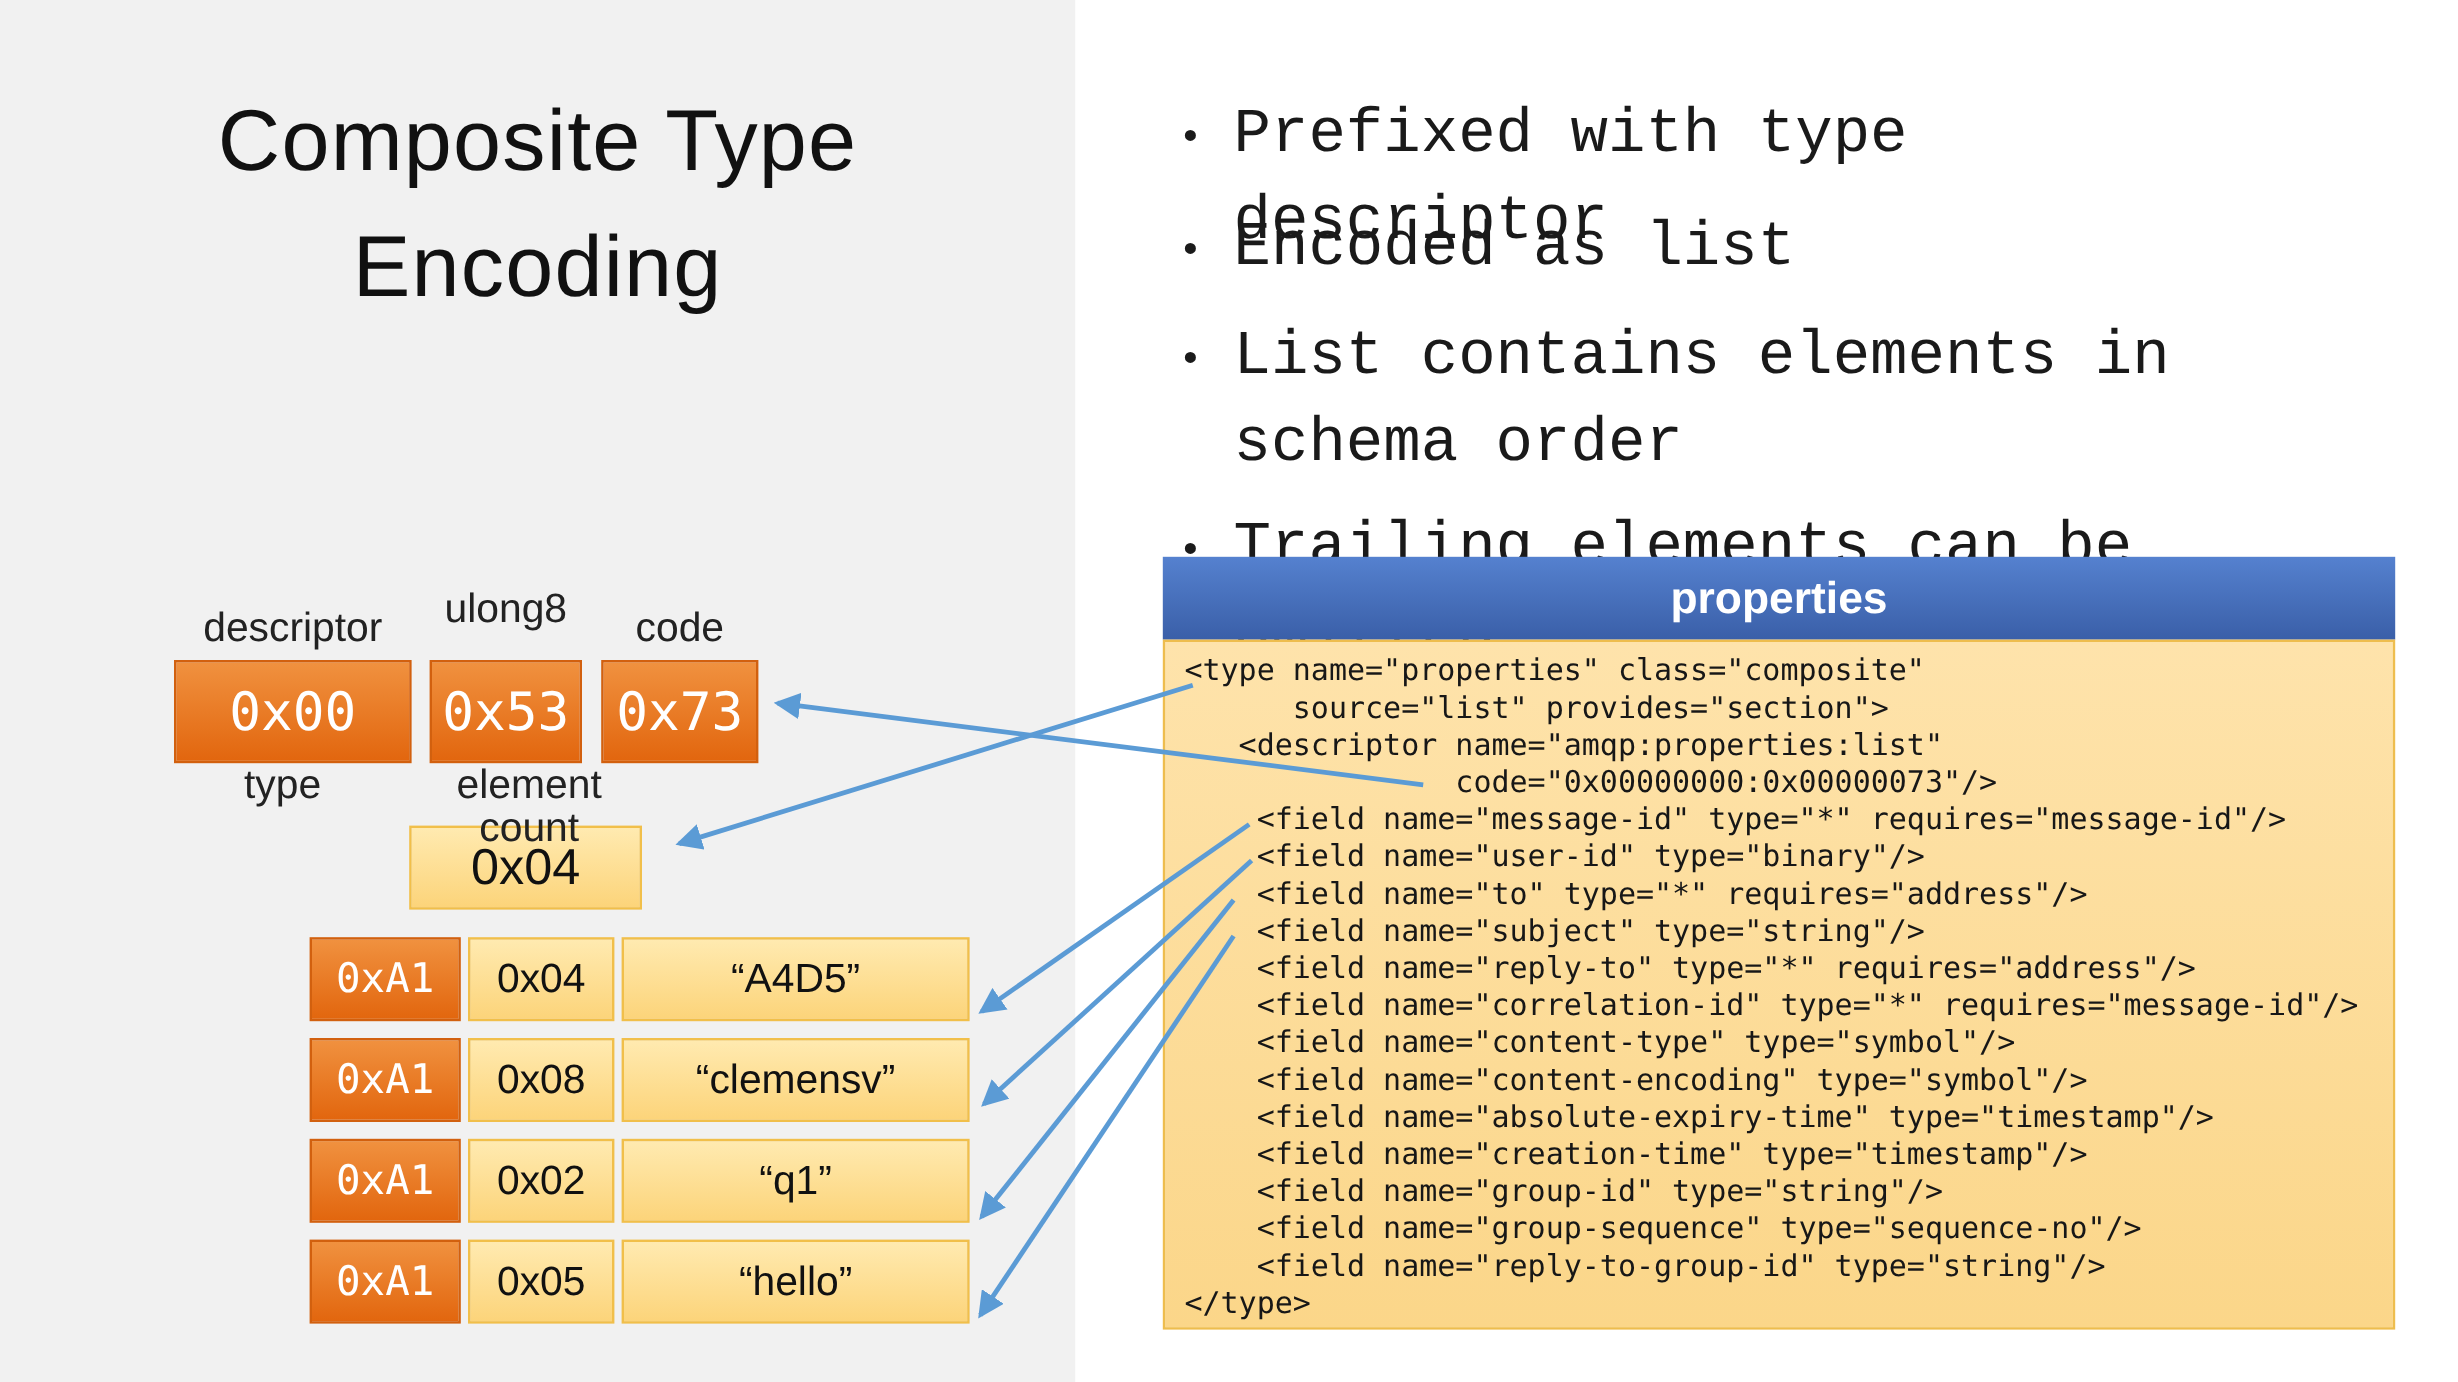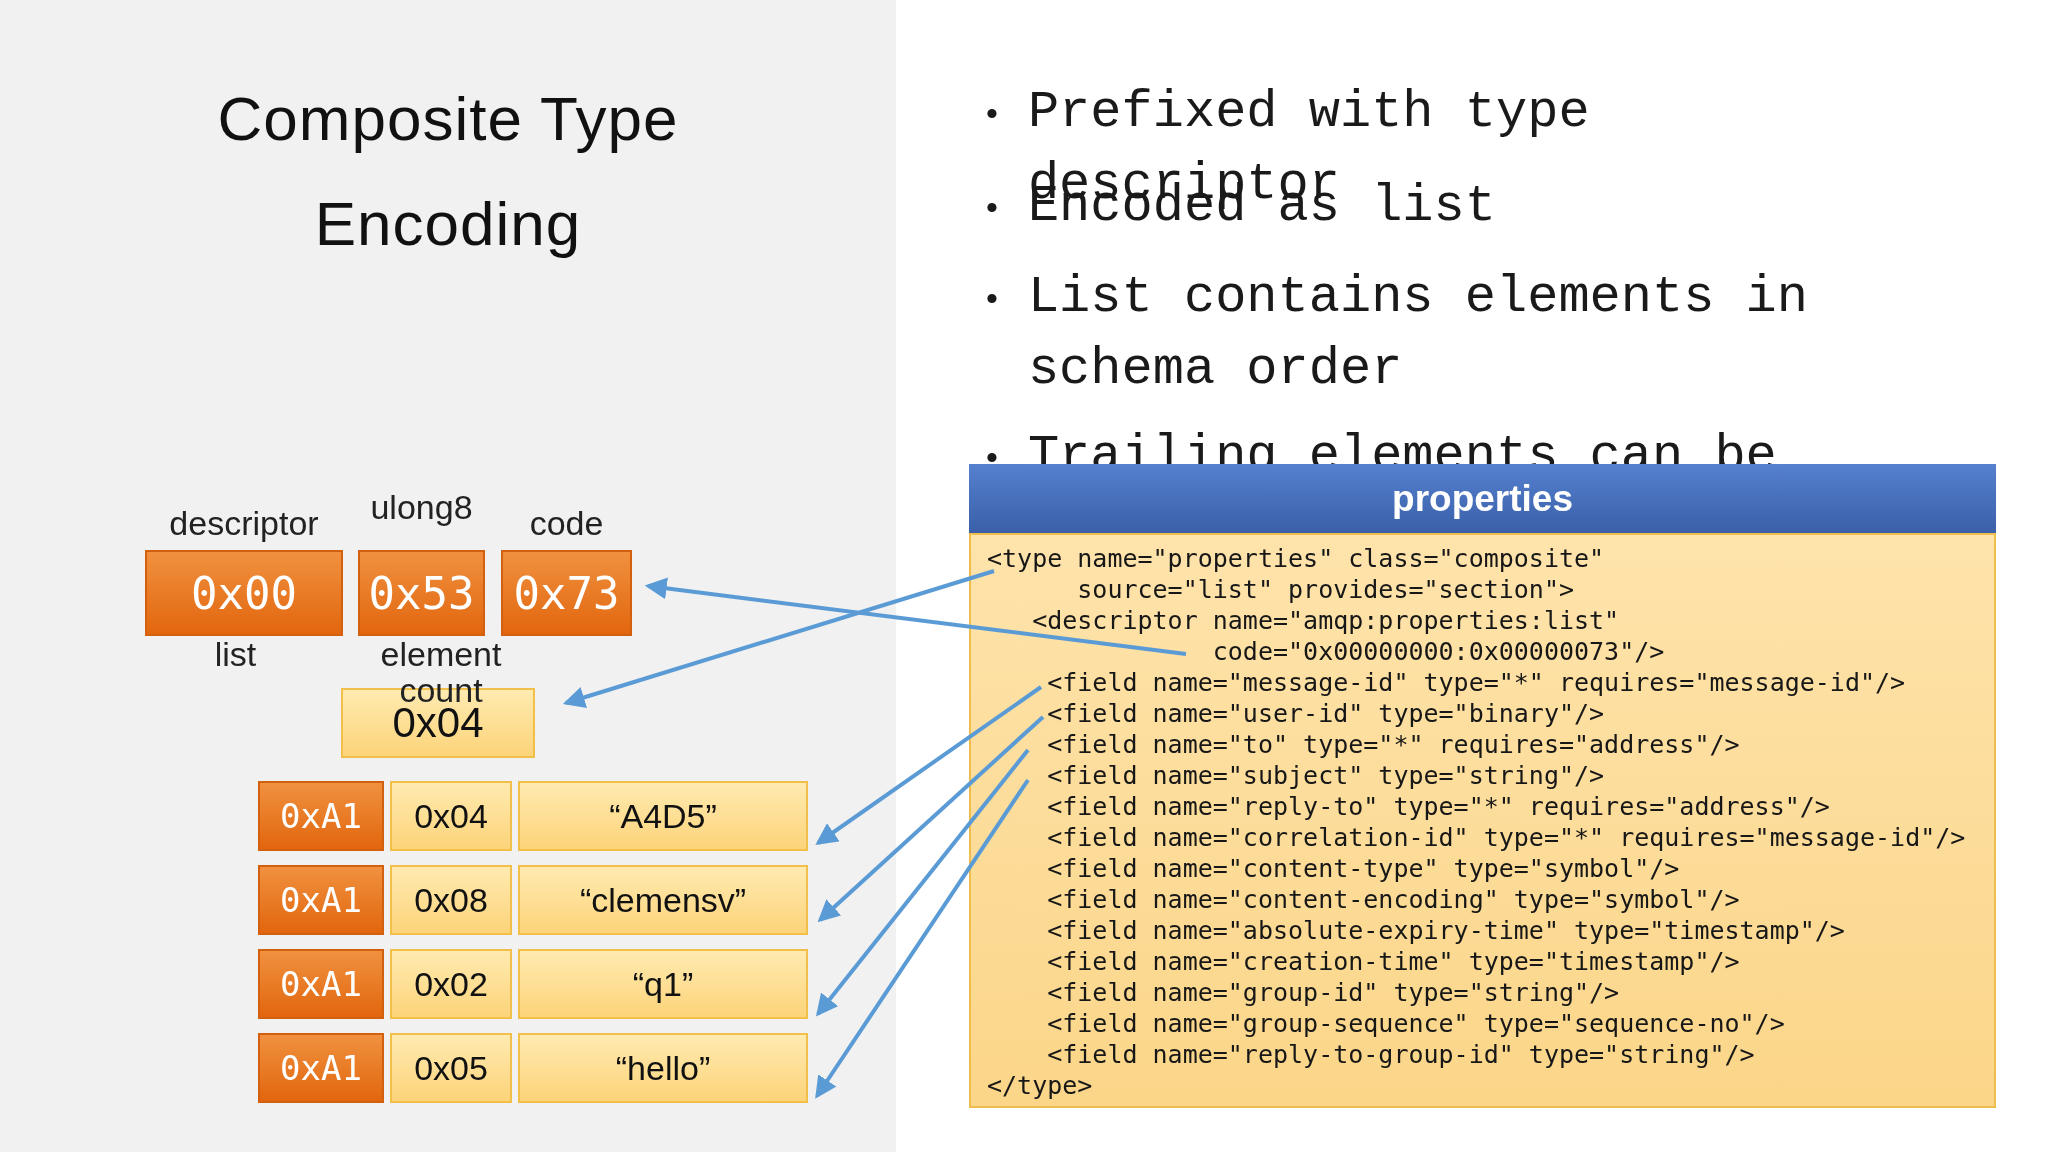--- a/index.html
+++ b/index.html
@@ -3,21 +3,21 @@
 <meta charset="utf-8">
 <style>
   html,body{margin:0;padding:0;background:#ffffff;}
   .slide{
     position:relative;width:2048px;height:1152px;overflow:hidden;
     font-family:"Liberation Sans",sans-serif;background:#ffffff;
   }
   .left-panel{position:absolute;left:0;top:0;width:896px;height:1152px;background:#f1f1f1;}
   
   .title{position:absolute;left:0;top:66px;width:896px;text-align:center;
-    font-size:62px;line-height:105px;color:#111111;font-weight:400;letter-spacing:1px;}
+    font-size:72px;line-height:105px;color:#111111;font-weight:400;letter-spacing:1px;}
   
   .bullets{position:absolute;left:986px;top:0;width:1010px;z-index:1;}
   .bullet{position:absolute;display:flex;align-items:flex-start;color:#1a1a1a;}
   .bullet .dot{font-size:34px;line-height:72px;margin-right:30px;flex:0 0 auto;}
   .bullet .btxt{font-size:52px;line-height:72px;width:860px;font-family:Liberation Mono, monospace;}
   .b1{top:77px;} .b2{top:171px;} .b3{top:262px;} .b4{top:421px;}
   
   .dlabel{position:absolute;font-size:34px;color:#222222;text-align:center;line-height:36px;z-index:2;}
   
   .obox{position:absolute;display:flex;align-items:center;justify-content:center;
@@ -77,21 +77,21 @@
   </div>
 
   <div class="dlabel" style="left:145px;top:505px;width:198px;">descriptor</div>
   <div class="dlabel" style="left:358px;top:489px;width:127px;">ulong8</div>
   <div class="dlabel" style="left:501px;top:505px;width:131px;">code</div>
 
   <div class="obox fs44" style="left:145px;top:550px;width:198px;height:86px;">0x00</div>
   <div class="obox fs44" style="left:358px;top:550px;width:127px;height:86px;">0x53</div>
   <div class="obox fs44" style="left:501px;top:550px;width:131px;height:86px;">0x73</div>
 
-  <div class="dlabel" style="left:138px;top:636px;width:195px;">list</div>
+  <div class="dlabel" style="left:138px;top:636px;width:195px;">type</div>
   <div class="dlabel" style="left:341px;top:636px;width:200px;">
     <div>element</div>
     <div>count</div>
   </div>
 
   <div class="ybox fs42" style="left:341px;top:688px;width:194px;height:70px;">0x04</div>
 
   <div class="obox fs34" style="left:258px;top:781px;width:126px;height:70px;">0xA1</div>
   <div class="ybox fs34" style="left:390px;top:781px;width:122px;height:70px;">0x04</div>
   <div class="ybox fs34" style="left:518px;top:781px;width:290px;height:70px;">“A4D5”</div>

